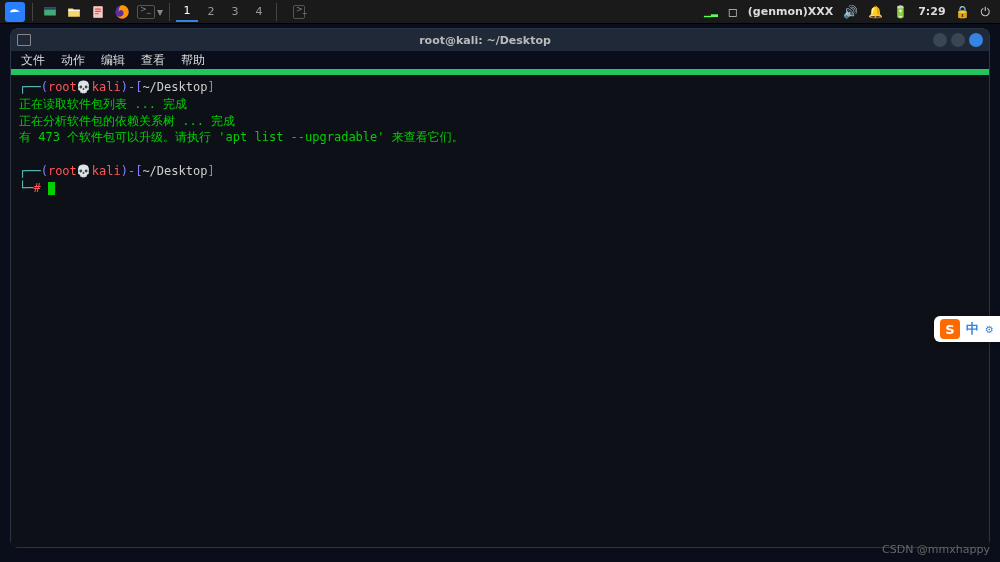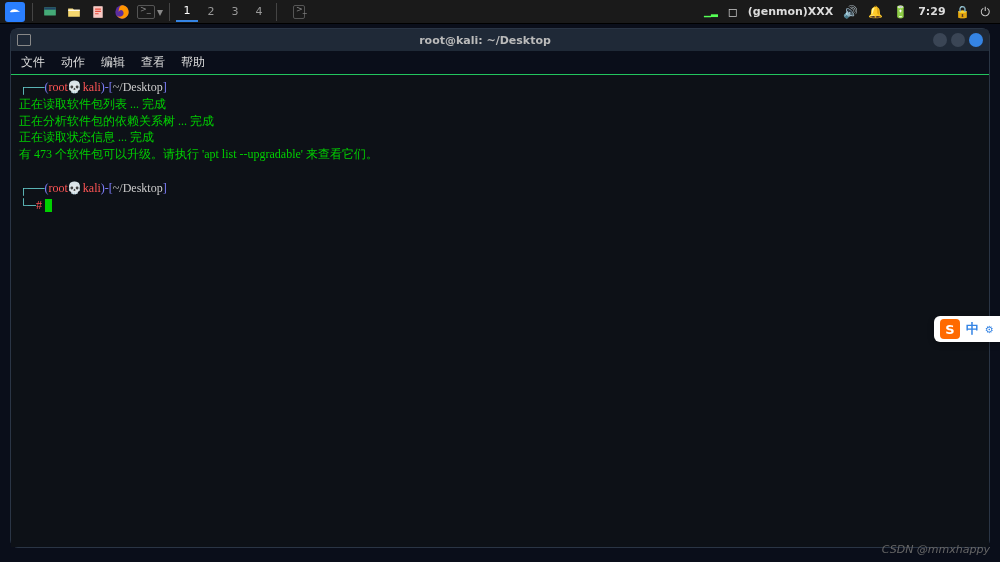--- a/index.html
+++ b/index.html
@@ -70,50 +70,50 @@
     .titlebar-icon { width: 14px; height: 12px; border: 1px solid #888; border-radius: 1px; margin-right: 6px; }
     .titlebar-title { flex: 1; text-align: center; color: #bbb; font-size: 11px; font-weight: bold; }
     .win-controls { display: flex; gap: 4px; }
     .win-btn { width: 14px; height: 14px; border-radius: 50%; background: #3a4555; cursor: pointer; }
     .win-btn.close { background: #3584e4; }
     .menubar {
       height: 24px;
       background: #0a0e1a;
       display: flex; align-items: center;
       padding: 0 10px; gap: 16px;
-      border-bottom: 1px solid #22c55e;
+      border-bottom: 6px solid #22c55e;
     }
     .menu-item { color: #ddd; font-size: 12px; cursor: pointer; }
     .terminal-body {
       flex: 1;
       background: #0d1117;
       padding: 4px 8px;
       font-family: "DejaVu Sans Mono", monospace;
       font-size: 12px;
       line-height: 1.4;
       overflow: hidden;
       position: relative;
     }
-    .term-line { white-space: pre; font-family: Liberation Serif, serif; }
+    .term-line { white-space: pre; }
     .c-red { color: #ff5555; }
     .c-blue { color: #8080ff; }
     .c-green { color: #00d000; }
     .c-white { color: #ccc; }
     .c-teal { color: #66cccc; }
     .cursor {
       display: inline-block;
       width: 7px; height: 13px;
       background: #00d000;
       vertical-align: text-bottom;
     }
     
     .watermark {
       position: absolute;
       right: 10px; bottom: 6px;
-      color: #666; font-size: 11px; font-style: italic;
+      color: #666; font-size: 11px;
     }
     .ime {
       position: absolute;
       right: 0; top: 316px;
       background: #fff;
       border-radius: 6px 0 0 6px;
       padding: 3px 6px;
       display: flex; align-items: center; gap: 6px;
       box-shadow: 0 2px 6px rgba(0,0,0,0.3);
     }
@@ -203,21 +203,20 @@
     <span class="menu-item">文件</span>
     <span class="menu-item">动作</span>
     <span class="menu-item">编辑</span>
     <span class="menu-item">查看</span>
     <span class="menu-item">帮助</span>
   </div>
   <div class="terminal-body">
     <div class="term-line"><span class="c-teal">┌──</span><span class="c-blue">(</span><span class="c-red">root</span><span class="c-red">💀</span><span class="c-red">kali</span><span class="c-blue">)-</span><span class="c-blue">[</span><span class="c-white">~/Desktop</span><span class="c-blue">]</span></div>
     <div class="term-line c-green">正在读取软件包列表 ... 完成</div>
     <div class="term-line c-green">正在分析软件包的依赖关系树 ... 完成</div>
-    <div class="term-line c-green">正在读取状态信息 ... 完成</div>
     <div class="term-line c-green">有 473 个软件包可以升级。请执行 'apt list --upgradable' 来查看它们。</div>
     <div class="term-line"> </div>
     <div class="term-line"><span class="c-teal">┌──</span><span class="c-blue">(</span><span class="c-red">root</span><span class="c-red">💀</span><span class="c-red">kali</span><span class="c-blue">)-</span><span class="c-blue">[</span><span class="c-white">~/Desktop</span><span class="c-blue">]</span></div>
     <div class="term-line"><span class="c-teal">└─</span><span class="c-red">#</span> <span class="cursor"></span></div>
   </div>
 </div>
 
 <div class="ime">
   <div class="ime-s">S</div>
   <div class="ime-lang">中</div>

